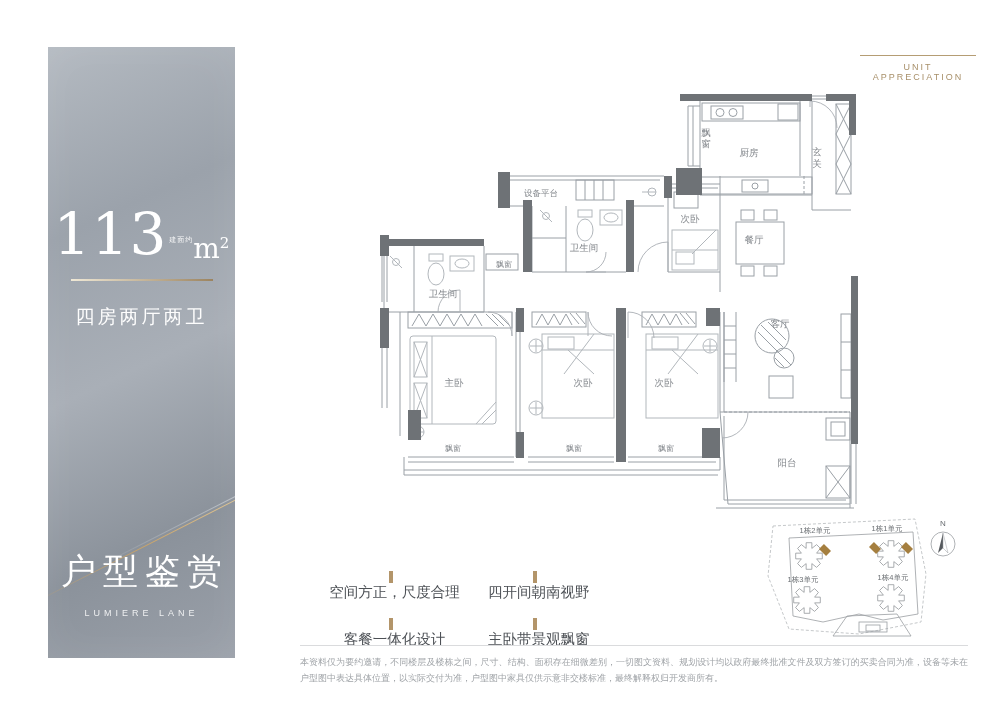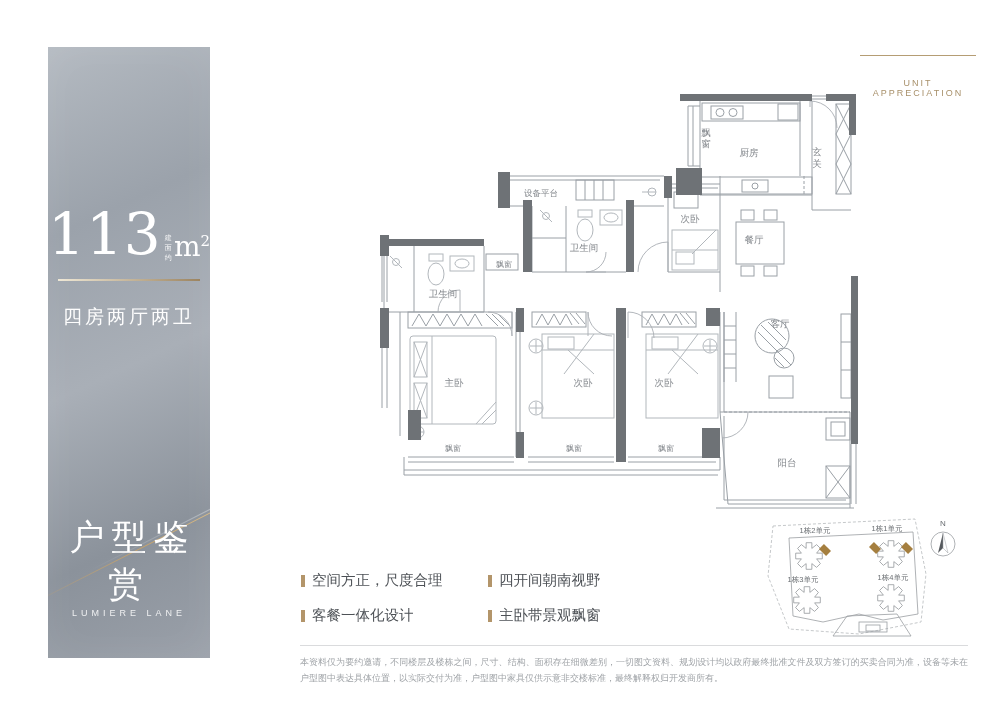--- a/index.html
+++ b/index.html
@@ -1,19 +1,19 @@
 <!DOCTYPE html>
 <html><head>
 <meta charset="utf-8">
 <style>
   html,body{margin:0;padding:0;background:#e8e8e8;}
   .page{position:relative;width:1000px;height:723px;background:#ffffff;overflow:hidden;
         font-family:"Liberation Sans", sans-serif;}
   
-  .panel{position:absolute;left:48px;top:47px;width:162px;height:611px;overflow:hidden;
+  .panel{position:absolute;left:48px;top:47px;width:187px;height:611px;overflow:hidden;
          background:linear-gradient(155deg,#b4bac1 0%,#9ba2ab 28%,#a9afb7 52%,#8b929b 78%,#9aa0a9 100%);
          box-shadow:inset 0 0 40px rgba(255,255,255,.08);}
   .diag{position:absolute;height:1px;}
   .diag.gold{left:-40px;top:492px;width:300px;transform:rotate(-27deg);
              background:linear-gradient(90deg,rgba(201,163,104,0) 0%,#c9a368 45%,#ecd9ae 100%);}
   .diag.silver{left:30px;top:468px;width:240px;transform:rotate(-27deg);
                background:linear-gradient(90deg,rgba(230,233,238,0),#e3e7ec);opacity:.8;}
   .area-block{position:absolute;top:158px;left:0;width:100%;text-align:center;color:#fff;}
   .area-line{display:inline-flex;align-items:flex-end;}
   .area-num{font-family:"DejaVu Serif", serif;font-size:58px;line-height:1;font-weight:400;letter-spacing:1px;}
@@ -21,29 +21,29 @@
   .area-note{font-size:7px;letter-spacing:1px;opacity:.9;margin-bottom:0px;}
   .area-unit{font-family:"DejaVu Serif", serif;font-size:28px;line-height:1;}
   .area-unit sup{font-size:15px;}
   .divider{width:142px;height:2px;margin:16px auto 0;
            background:linear-gradient(90deg,#efe8d6 0%,#cbb econ 50%,#9c8460 100%);
            background:linear-gradient(90deg,#efe8d6 0%,#c7b astonishing 0,#9c8460 100%);
            background:linear-gradient(90deg,#efe8d6,#9c8460);}
   .layout-label{margin-top:23px;font-size:19px;letter-spacing:3px;color:#fdfdfd;}
   .title-block{position:absolute;bottom:40px;left:0;width:100%;text-align:center;color:#fff;}
   .panel-title{font-size:35px;letter-spacing:7px;text-indent:7px;}
-  .panel-sub{font-size:9px;letter-spacing:4px;color:rgba(255,255,255,.85);}
+  .panel-sub{margin-top:13px;font-size:9px;letter-spacing:4px;color:rgba(255,255,255,.85);}
   
   .tagline{position:absolute;left:860px;top:55px;width:116px;border-top:1px solid #b59d74;
-           padding-top:22px;font-size:9px;letter-spacing:2px;color:#a8906a;text-align:center;}
+           padding-top:6px;font-size:9px;letter-spacing:2px;color:#a8906a;text-align:center;}
   
   .features{position:absolute;left:301px;top:571px;display:grid;
             grid-template-columns:187px auto;row-gap:16px;column-gap:0;
             font-family:"Liberation Serif", serif;font-size:14.5px;color:#4d5156;}
-  .feat{display:flex;align-items:center;}
+  .feat{display:flex;align-items:center;flex-direction:column;}
   .bullet{display:inline-block;width:4px;height:12px;background:#b3956a;margin-right:7px;flex:none;}
   
   .disclaimer{position:absolute;left:300px;top:645px;width:668px;border-top:1px solid #dadbdd;
               padding-top:9px;font-size:9px;line-height:1.75;color:#a0a4a8;text-align:justify;}
   
   svg text{font-family:"Liberation Sans", sans-serif;}
   .plan-svg{position:absolute;left:380px;top:80px;}
   .site-svg{position:absolute;left:763px;top:512px;}
 </style>
 </head>

